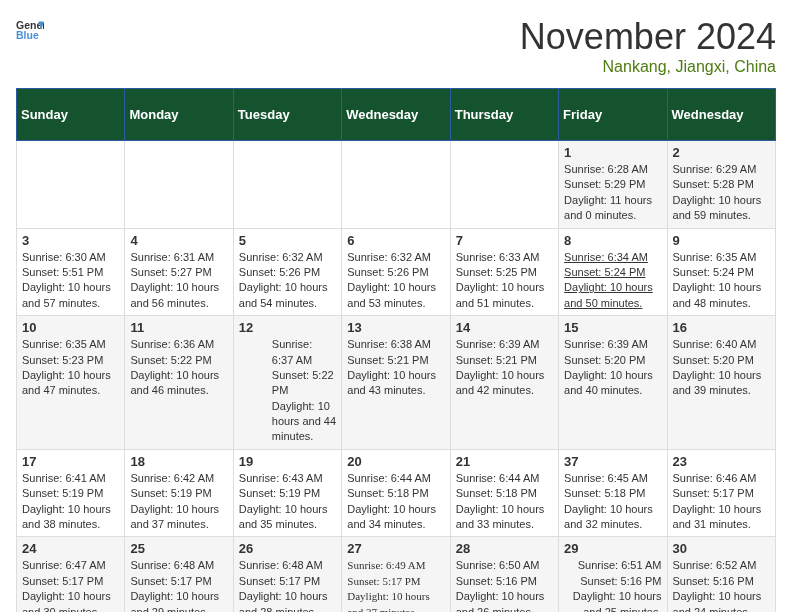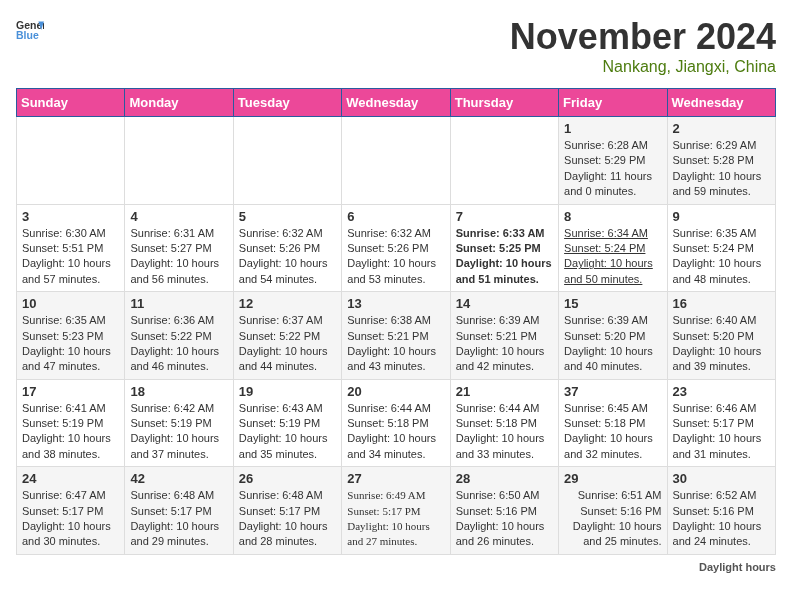--- a/index.html
+++ b/index.html
@@ -23,38 +23,38 @@
     }
     .logo-icon {
       width: 28px;
       height: 28px;
     }
     .title-area {
       text-align: right;
     }
     .month-title {
       font-size: 36px;
-      font-weight: bold;
+      font-weight: normal;
       color: #333;
     }
     .location-title {
       font-size: 16px;
       color: #4d7c0f;
     }
     .calendar {
       width: 100%;
       border-collapse: collapse;
       border: 1px solid #ccc;
     }
     .calendar th {
-      background-color: #ec4899;
+      background-color: #14532d;
       color: #fff;
       font-size: 13px;
       font-weight: bold;
-      padding: 6px 4px;
+      padding: 18px 4px;
       text-align: left;
       border: 1px solid #2a5a9f;
     }
     .calendar td {
       width: 14.28%;
       vertical-align: top;
       padding: 4px 5px;
       border: 1px solid #ddd;
       font-size: 11px;
       color: #333;
@@ -158,21 +158,21 @@
 Daylight: 10 hours and 54 minutes.</div>
         </td>
         <td>
           <span class="day-number">6</span>
           <div class="day-info" style="white-space: pre-line;">Sunrise: 6:32 AM
 Sunset: 5:26 PM
 Daylight: 10 hours and 53 minutes.</div>
         </td>
         <td>
           <span class="day-number">7</span>
-          <div class="day-info" style="white-space: pre-line; font-weight: bold;">Sunrise: 6:33 AM
+          <div class="day-info" style="white-space: pre-line;">Sunrise: 6:33 AM
 Sunset: 5:25 PM
 Daylight: 10 hours and 51 minutes.</div>
         </td>
         <td>
           <span class="day-number">8</span>
           <div class="day-info" style="white-space: pre-line; text-decoration: underline;">Sunrise: 6:34 AM
 Sunset: 5:24 PM
 Daylight: 10 hours and 50 minutes.</div>
         </td>
         <td>
@@ -190,21 +190,21 @@
 Daylight: 10 hours and 47 minutes.</div>
         </td>
         <td>
           <span class="day-number">11</span>
           <div class="day-info" style="white-space: pre-line;">Sunrise: 6:36 AM
 Sunset: 5:22 PM
 Daylight: 10 hours and 46 minutes.</div>
         </td>
         <td>
           <span class="day-number">12</span>
-          <div class="day-info" style="white-space: pre-line;">Sunrise: 6:37 AM
+          <div class="day-info" style="white-space: pre-line; margin-left: 33px;">Sunrise: 6:37 AM
 Sunset: 5:22 PM
 Daylight: 10 hours and 44 minutes.</div>
         </td>
         <td>
           <span class="day-number">13</span>
           <div class="day-info" style="white-space: pre-line;">Sunrise: 6:38 AM
 Sunset: 5:21 PM
 Daylight: 10 hours and 43 minutes.</div>
         </td>
         <td>
@@ -271,21 +271,21 @@
         </td>
       </tr>
       <tr>
         <td>
           <span class="day-number">24</span>
           <div class="day-info" style="white-space: pre-line;">Sunrise: 6:47 AM
 Sunset: 5:17 PM
 Daylight: 10 hours and 30 minutes.</div>
         </td>
         <td>
-          <span class="day-number">42</span>
+          <span class="day-number">25</span>
           <div class="day-info" style="white-space: pre-line;">Sunrise: 6:48 AM
 Sunset: 5:17 PM
 Daylight: 10 hours and 29 minutes.</div>
         </td>
         <td>
           <span class="day-number">26</span>
           <div class="day-info" style="white-space: pre-line;">Sunrise: 6:48 AM
 Sunset: 5:17 PM
 Daylight: 10 hours and 28 minutes.</div>
         </td>

